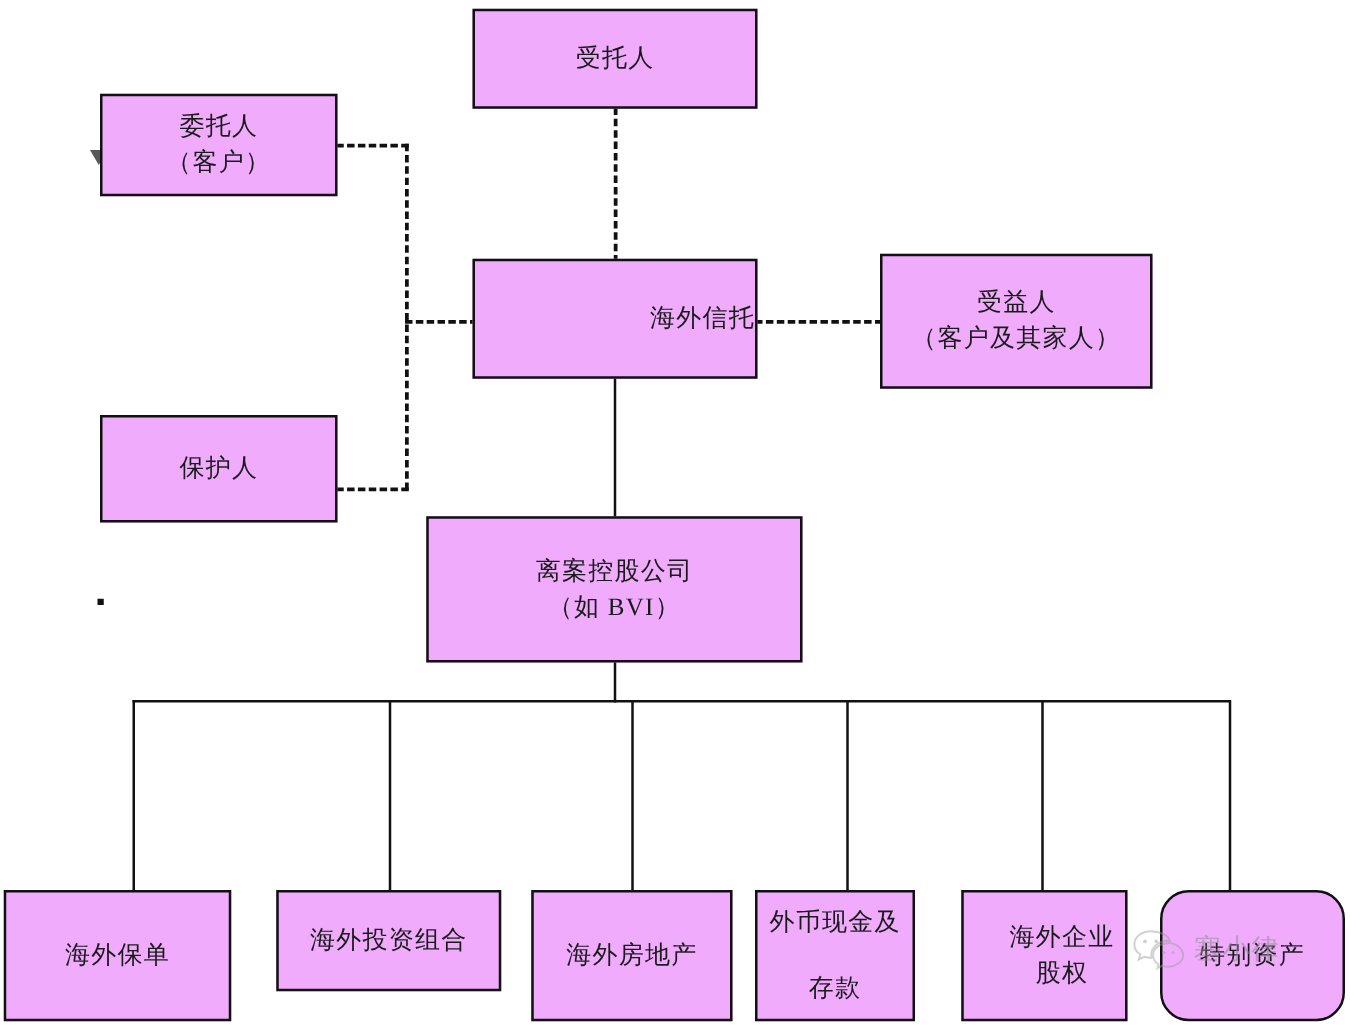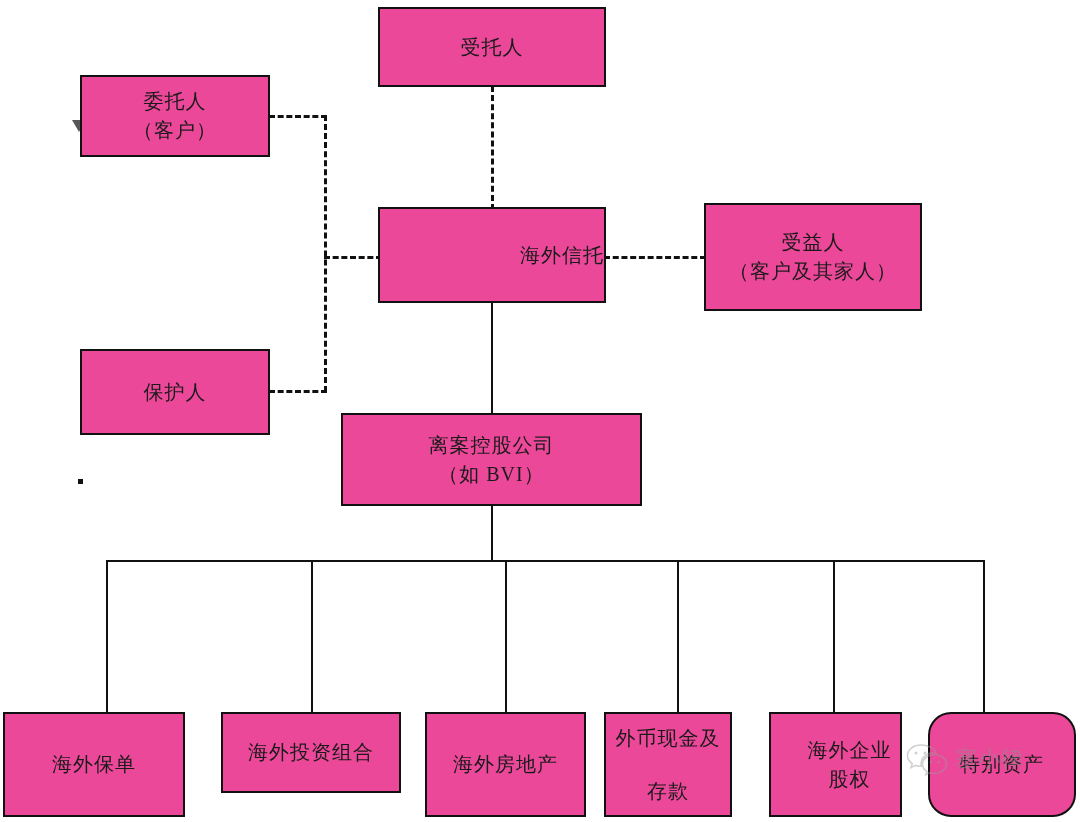--- a/index.html
+++ b/index.html
@@ -14,21 +14,21 @@
   #canvas {
     position: relative;
     width: 1080px;
     height: 822px;
     background: #ffffff;
     overflow: hidden;
   }
   .node {
     position: absolute;
     box-sizing: border-box;
-    background: #ec4899;
+    background: #f0abfc;
     border: 2px solid #111111;
     display: flex;
     flex-direction: column;
     align-items: center;
     justify-content: center;
     text-align: center;
     line-height: 1.45;
     color: #1a1a1a;
     font-size: 20px;
     letter-spacing: 1px;
@@ -140,25 +140,25 @@
 
   <div class="node" style="left:378px; top:207px; width:228px; height:96px;align-items:flex-end;">
     <span>海外信托</span>
   </div>
 
   <div class="node" style="left:704px; top:203px; width:218px; height:108px;">
     <span>受益人</span>
     <span class="line2">（客户及其家人）</span>
   </div>
 
-  <div class="node" style="left:80px; top:349px; width:190px; height:86px;">
+  <div class="node" style="left:80px; top:332px; width:190px; height:86px;">
     <span>保护人</span>
   </div>
 
-  <div class="node" style="left:341px; top:413px; width:301px; height:93px;">
+  <div class="node" style="left:341px; top:413px; width:301px; height:117px;">
     <span>离案控股公司</span>
     <span class="line2">（如 BVI）</span>
   </div>
 
   <div class="node" style="left:3px; top:712px; width:182px; height:105px;">
     <span>海外保单</span>
   </div>
 
   <div class="node" style="left:221px; top:712px; width:180px; height:81px;">
     <span>海外投资组合</span>

